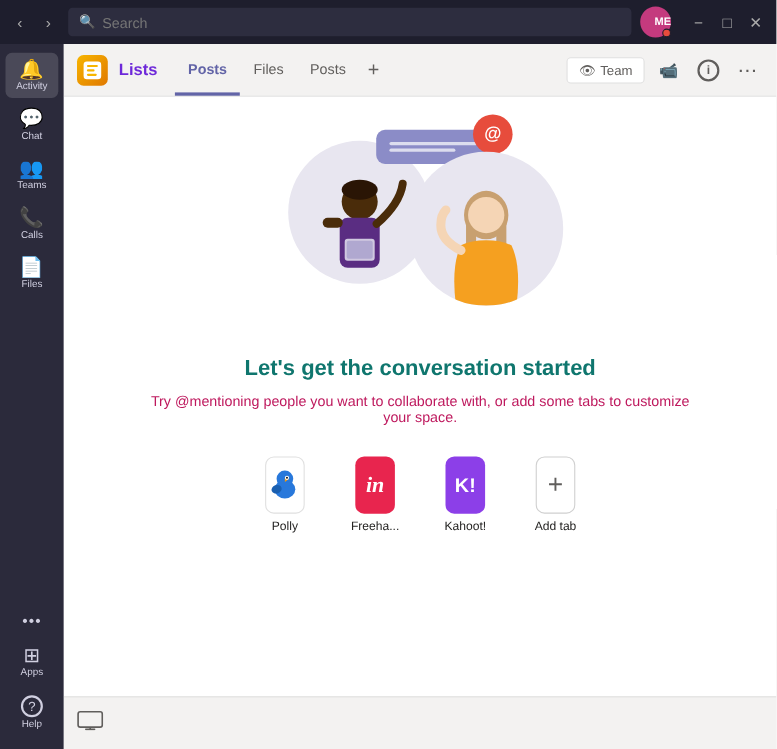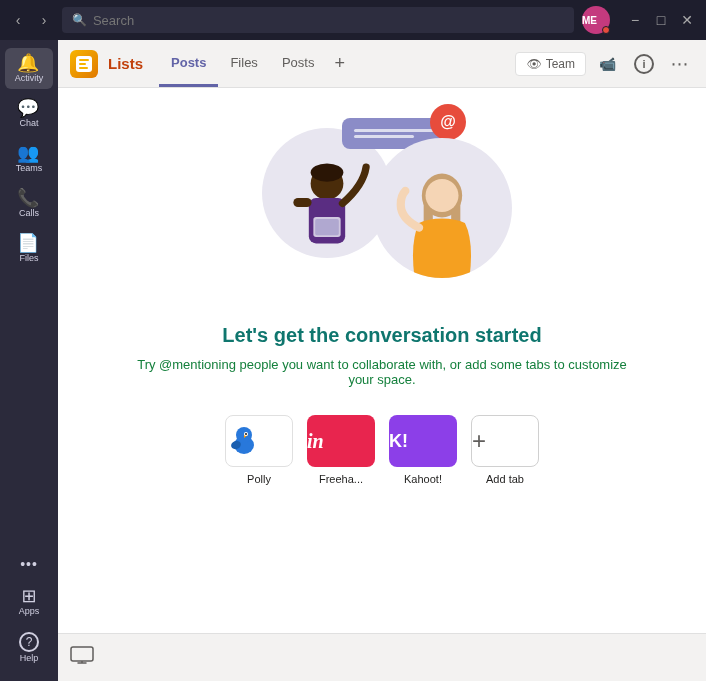--- a/index.html
+++ b/index.html
@@ -65,21 +65,21 @@
     }
     .avatar-btn {
       width: 28px;
       height: 28px;
       border-radius: 50%;
       background: #c43a7e;
       color: white;
       font-size: 10px;
       display: flex;
       align-items: center;
-      justify-content: flex-start;
+      justify-content: flex-end;
       font-weight: 600;
       position: relative;
       cursor: pointer;
     }
     .avatar-status {
       width: 8px;
       height: 8px;
       background: #e74c3c;
       border-radius: 50%;
       position: absolute;
@@ -190,21 +190,21 @@
       height: 2px;
       background: #f7b500;
       border-radius: 1px;
     }
     .app-icon-line.l1 { width: 10px; }
     .app-icon-line.l2 { width: 7px; }
     .app-icon-line.l3 { width: 9px; }
     .channel-title {
       font-size: 15px;
       font-weight: 600;
-      color: #c2410c;
+      color: #6d28d9;
       margin-right: 16px;
     }
     .tabs {
       display: flex;
       align-items: flex-end;
       height: 100%;
       gap: 0;
     }
     .tab {
       padding: 0 12px;
@@ -359,21 +359,21 @@
     
     .headline {
       font-size: 20px;
       font-weight: 600;
       color: #0f766e;
       text-align: center;
       margin-bottom: 10px;
     }
     .subtext {
       font-size: 13px;
-      color: #15803d;
+      color: #be185d;
       text-align: center;
       margin-bottom: 28px;
       max-width: 500px;
     }
 
     
     .apps-row {
       display: flex;
       gap: 12px;
       justify-content: center;
@@ -381,26 +381,26 @@
     }
     .app-tile {
       display: flex;
       flex-direction: column;
       align-items: center;
       gap: 6px;
       cursor: pointer;
       width: 70px;
     }
     .app-tile-icon {
-      width: 68px;
+      width: 36px;
       height: 52px;
       border-radius: 8px;
       display: flex;
       align-items: center;
-      justify-content: flex-start;
+      justify-content: center;
       font-size: 22px;
       font-weight: 700;
       color: white;
     }
     .app-tile-icon.polly { background: white; border: 1px solid #e0e0e0; }
     .app-tile-icon.freehand { background: #e8254e; }
     .app-tile-icon.kahoot { background: #8c3fe8; }
     .app-tile-icon.add-tab {
       background: white;
       border: 1px solid #d0d0d0;

